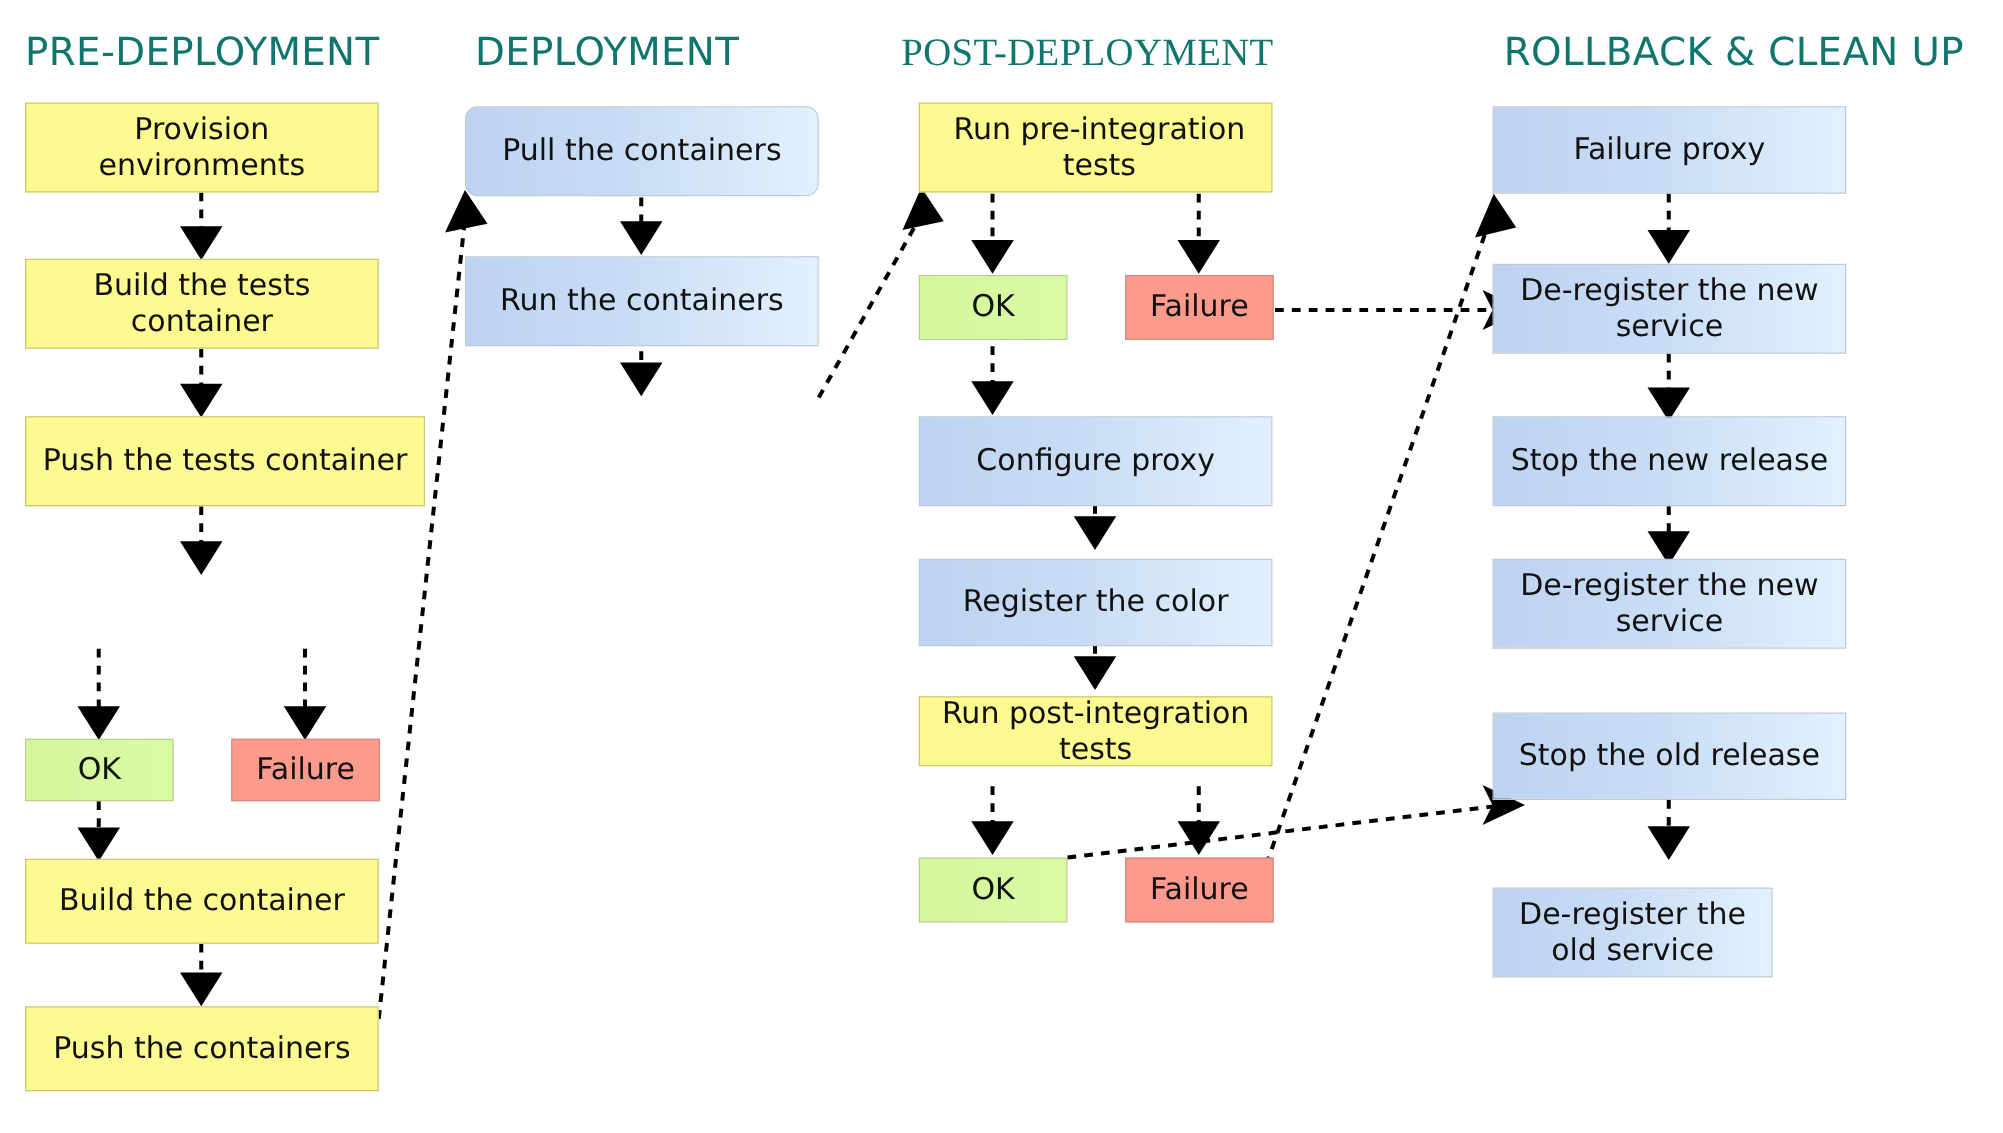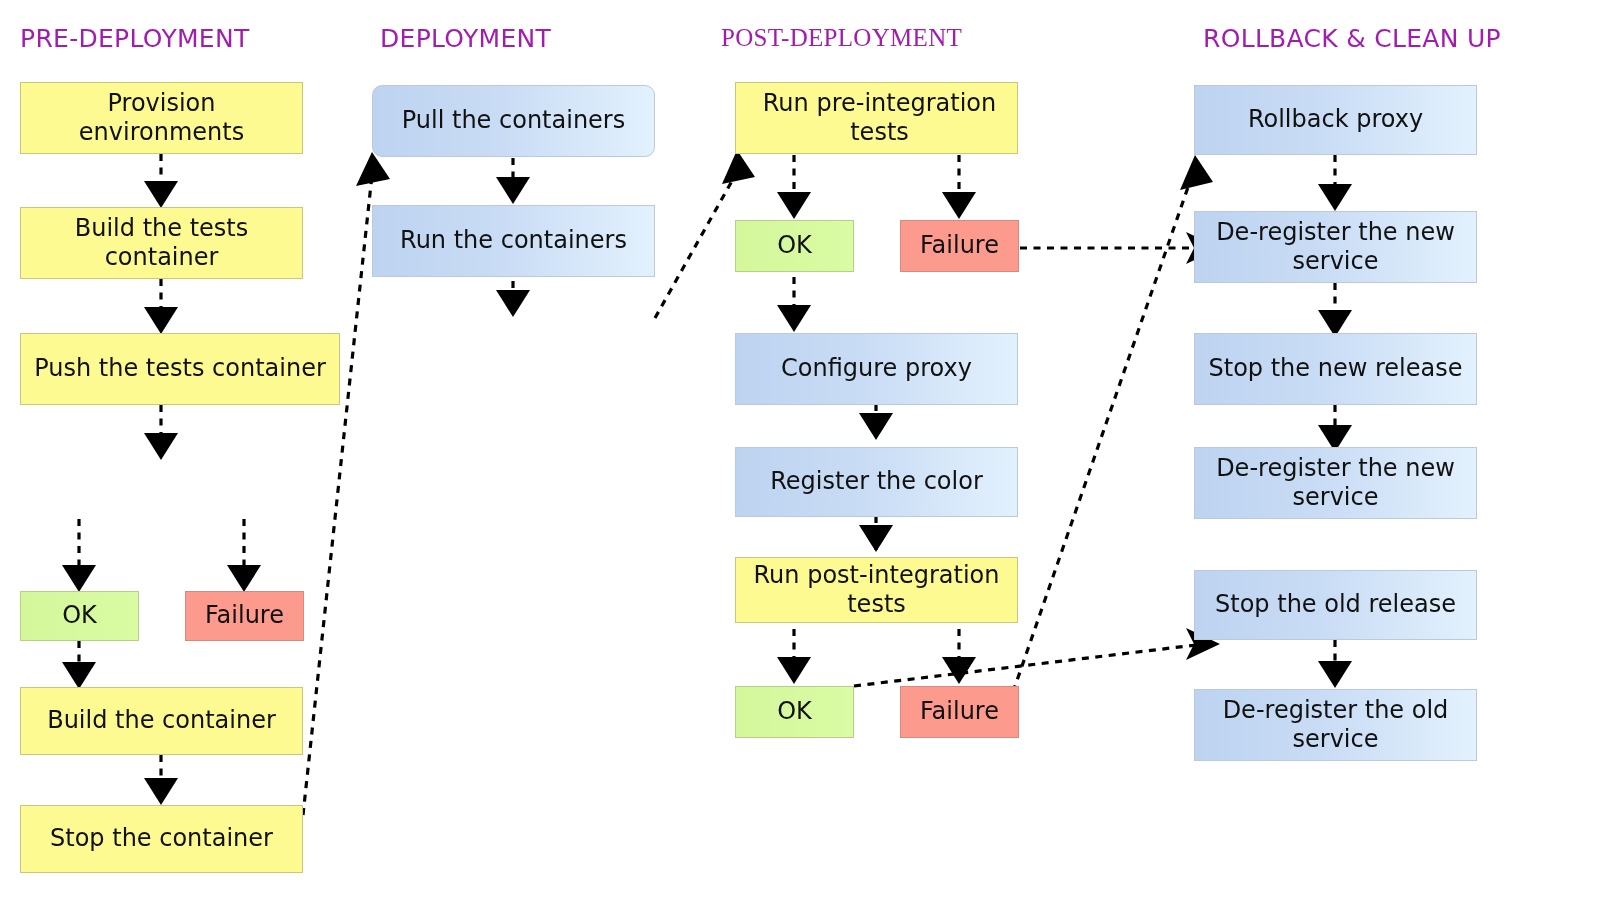--- a/index.html
+++ b/index.html
@@ -22,22 +22,22 @@
   #edges {
     position: absolute;
     left: 0;
     top: 0;
     width: 1602px;
     height: 906px;
     pointer-events: none;
   }
   .col-header {
     position: absolute;
-    font-size: 25px;
-    color: #a21caf;
+    font-size: 31px;
+    color: #0f766e;
     letter-spacing: 0.3px;
     white-space: nowrap;
     font-weight: 400;
   }
   .node {
     position: absolute;
     box-sizing: border-box;
     border: 1px solid #b9b9b9;
     display: flex;
     align-items: center;
@@ -172,21 +172,21 @@
   <div class="node green" style="left:20px;  top:591px; width:119px; height:50px;">
     <span class="node-label">OK</span>
   </div>
   <div class="node red" style="left:185px; top:591px; width:119px; height:50px;">
     <span class="node-label">Failure</span>
   </div>
   <div class="node yellow" style="left:20px;  top:687px; width:283px; height:68px;">
     <span class="node-label">Build the container</span>
   </div>
   <div class="node yellow" style="left:20px;  top:805px; width:283px; height:68px;">
-    <span class="node-label">Stop the container</span>
+    <span class="node-label">Push the containers</span>
   </div>
 
   <div class="node blue" style="left:372px; top:85px;  width:283px; height:72px;border-radius:10px;">
     <span class="node-label">Pull the containers</span>
   </div>
   <div class="node blue" style="left:372px; top:205px; width:283px; height:72px;">
     <span class="node-label">Run the containers</span>
   </div>
 
   <div class="node yellow" style="left:735px; top:82px;  width:283px; height:72px;padding-left:12px;">
@@ -197,42 +197,42 @@
   </div>
   <div class="node red" style="left:900px; top:220px; width:119px; height:52px;">
     <span class="node-label">Failure</span>
   </div>
   <div class="node blue" style="left:735px; top:333px; width:283px; height:72px;">
     <span class="node-label">Configure proxy</span>
   </div>
   <div class="node blue" style="left:735px; top:447px; width:283px; height:70px;">
     <span class="node-label">Register the color</span>
   </div>
-  <div class="node yellow" style="left:735px; top:557px; width:283px; height:66px;">
+  <div class="node yellow" style="left:735px; top:557px; width:283px; height:56px;">
     <span class="node-label">Run post-integration tests</span>
   </div>
   <div class="node green" style="left:735px; top:686px; width:119px; height:52px;">
     <span class="node-label">OK</span>
   </div>
   <div class="node red" style="left:900px; top:686px; width:119px; height:52px;">
     <span class="node-label">Failure</span>
   </div>
 
   <div class="node blue" style="left:1194px; top:85px;  width:283px; height:70px;">
-    <span class="node-label">Rollback proxy</span>
+    <span class="node-label">Failure proxy</span>
   </div>
   <div class="node blue" style="left:1194px; top:211px; width:283px; height:72px;">
     <span class="node-label">De-register the new service</span>
   </div>
   <div class="node blue" style="left:1194px; top:333px; width:283px; height:72px;">
     <span class="node-label">Stop the new release</span>
   </div>
   <div class="node blue" style="left:1194px; top:447px; width:283px; height:72px;">
     <span class="node-label">De-register the new service</span>
   </div>
   <div class="node blue" style="left:1194px; top:570px; width:283px; height:70px;">
     <span class="node-label">Stop the old release</span>
   </div>
-  <div class="node blue" style="left:1194px; top:689px; width:283px; height:72px;">
+  <div class="node blue" style="left:1194px; top:710px; width:224px; height:72px;">
     <span class="node-label">De-register the old service</span>
   </div>
 
 </div>
 
 </body></html>

